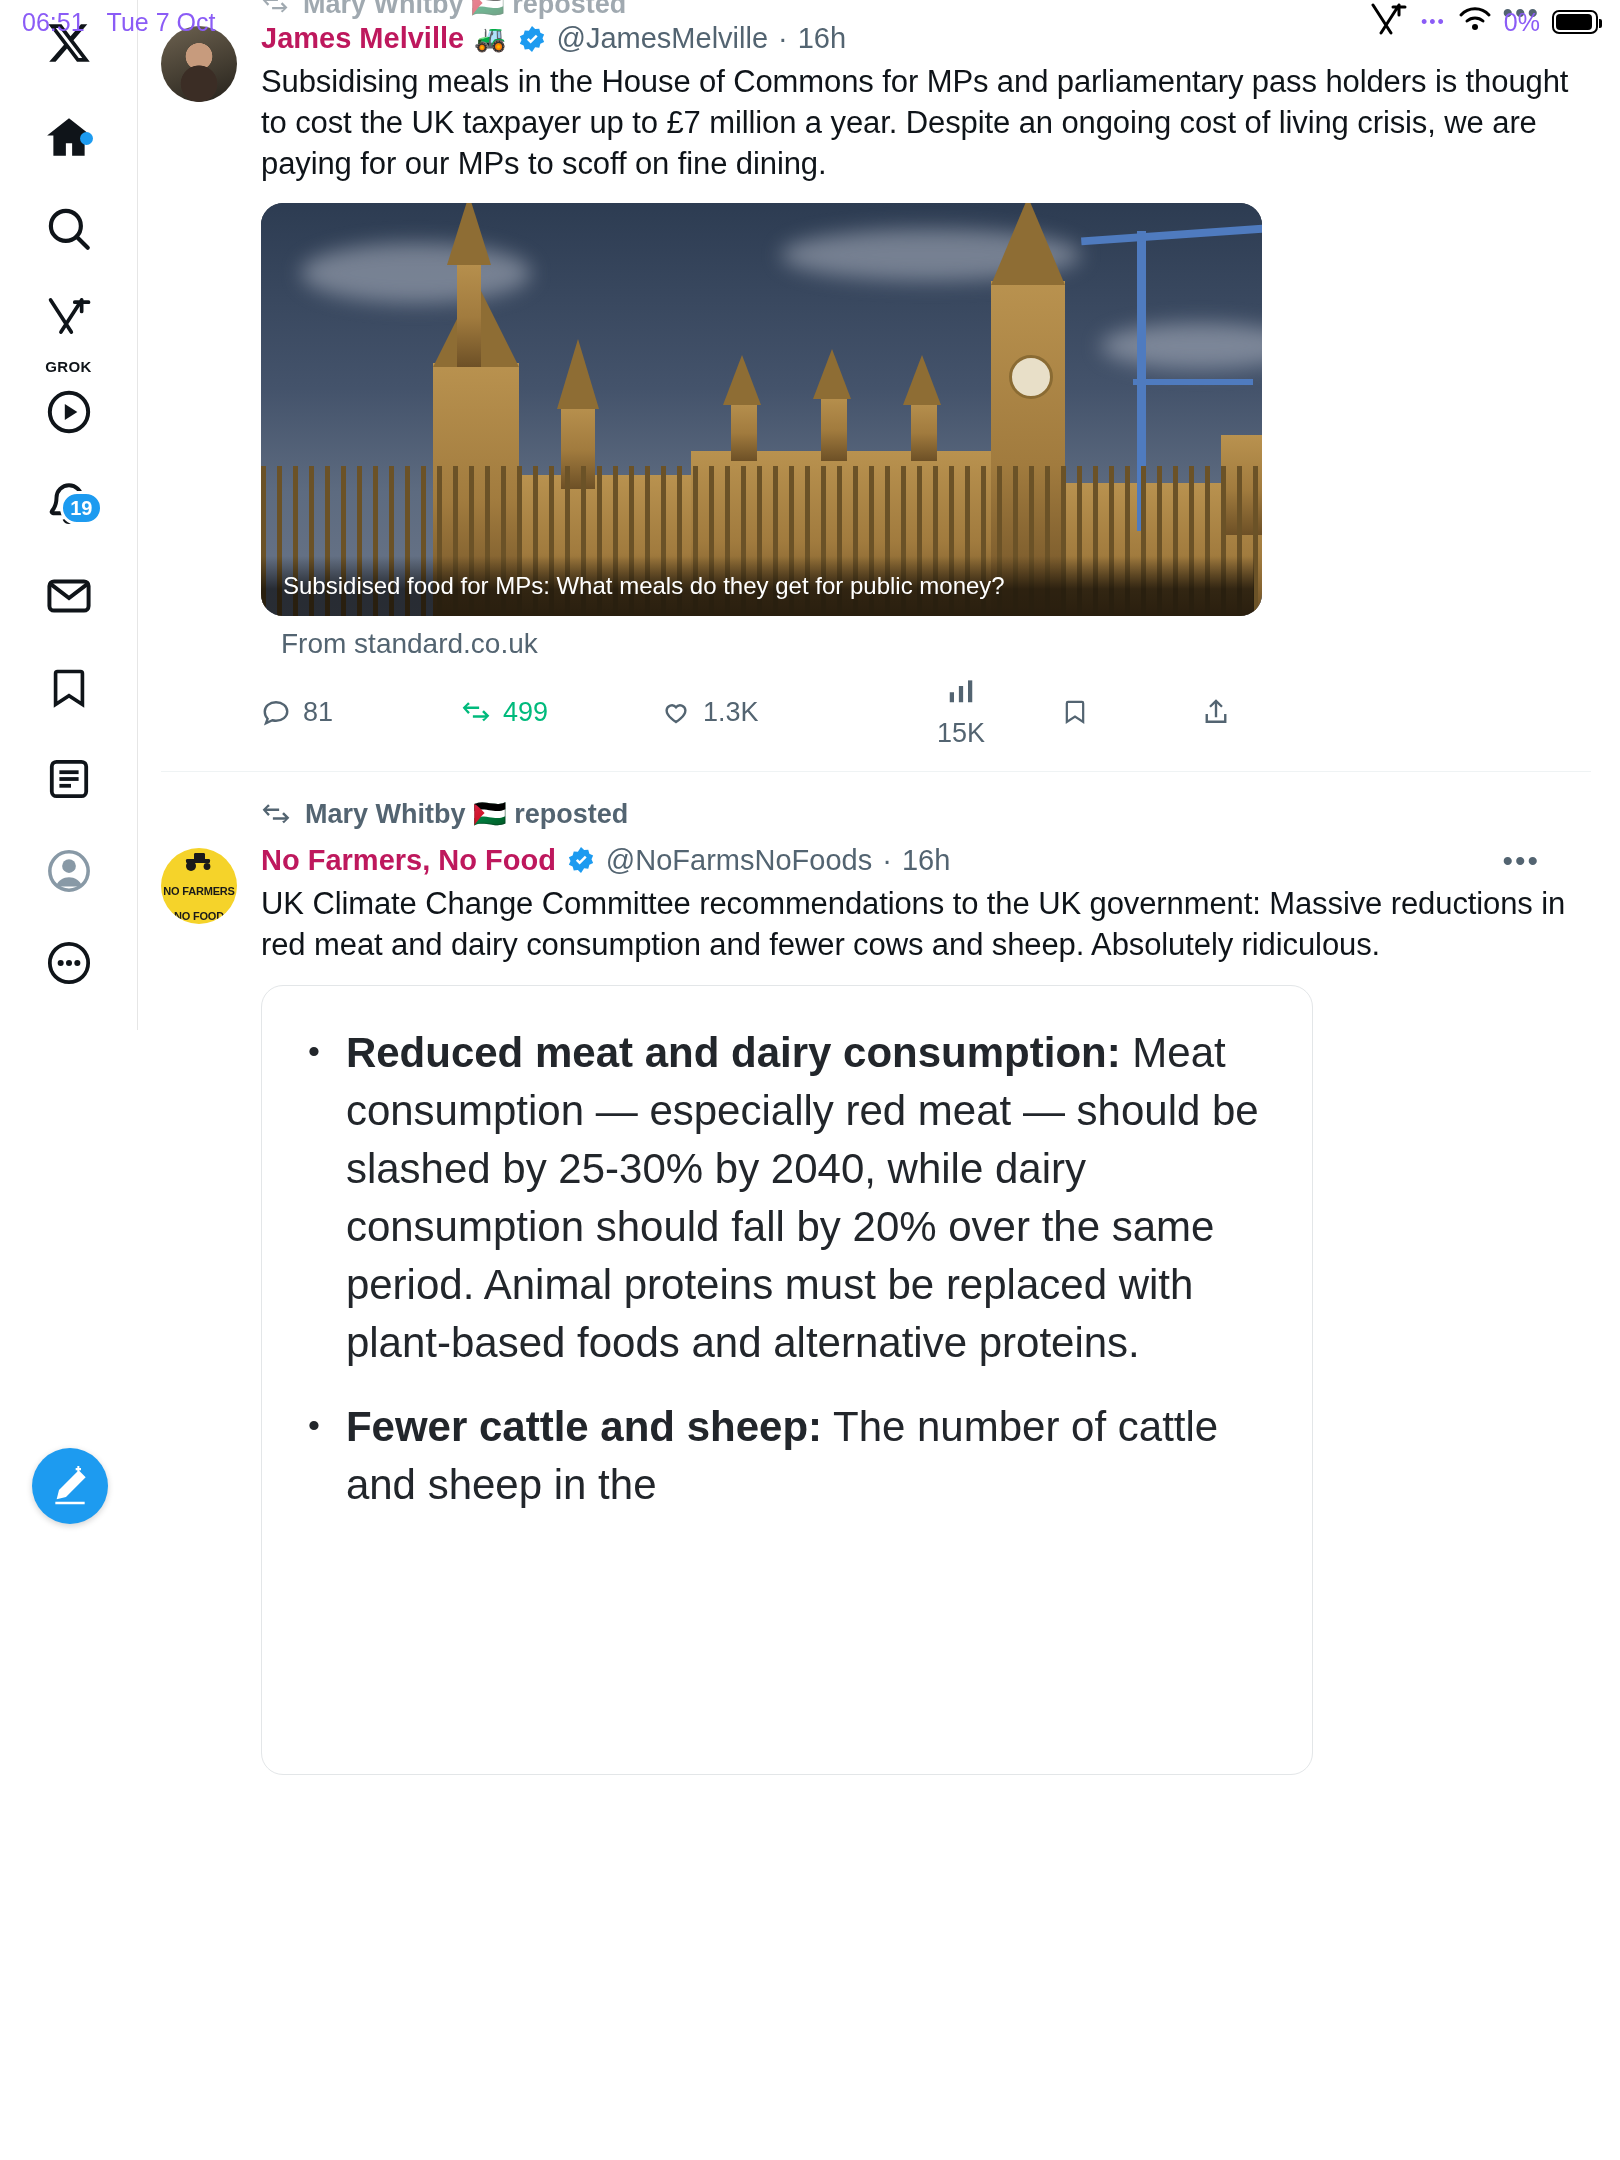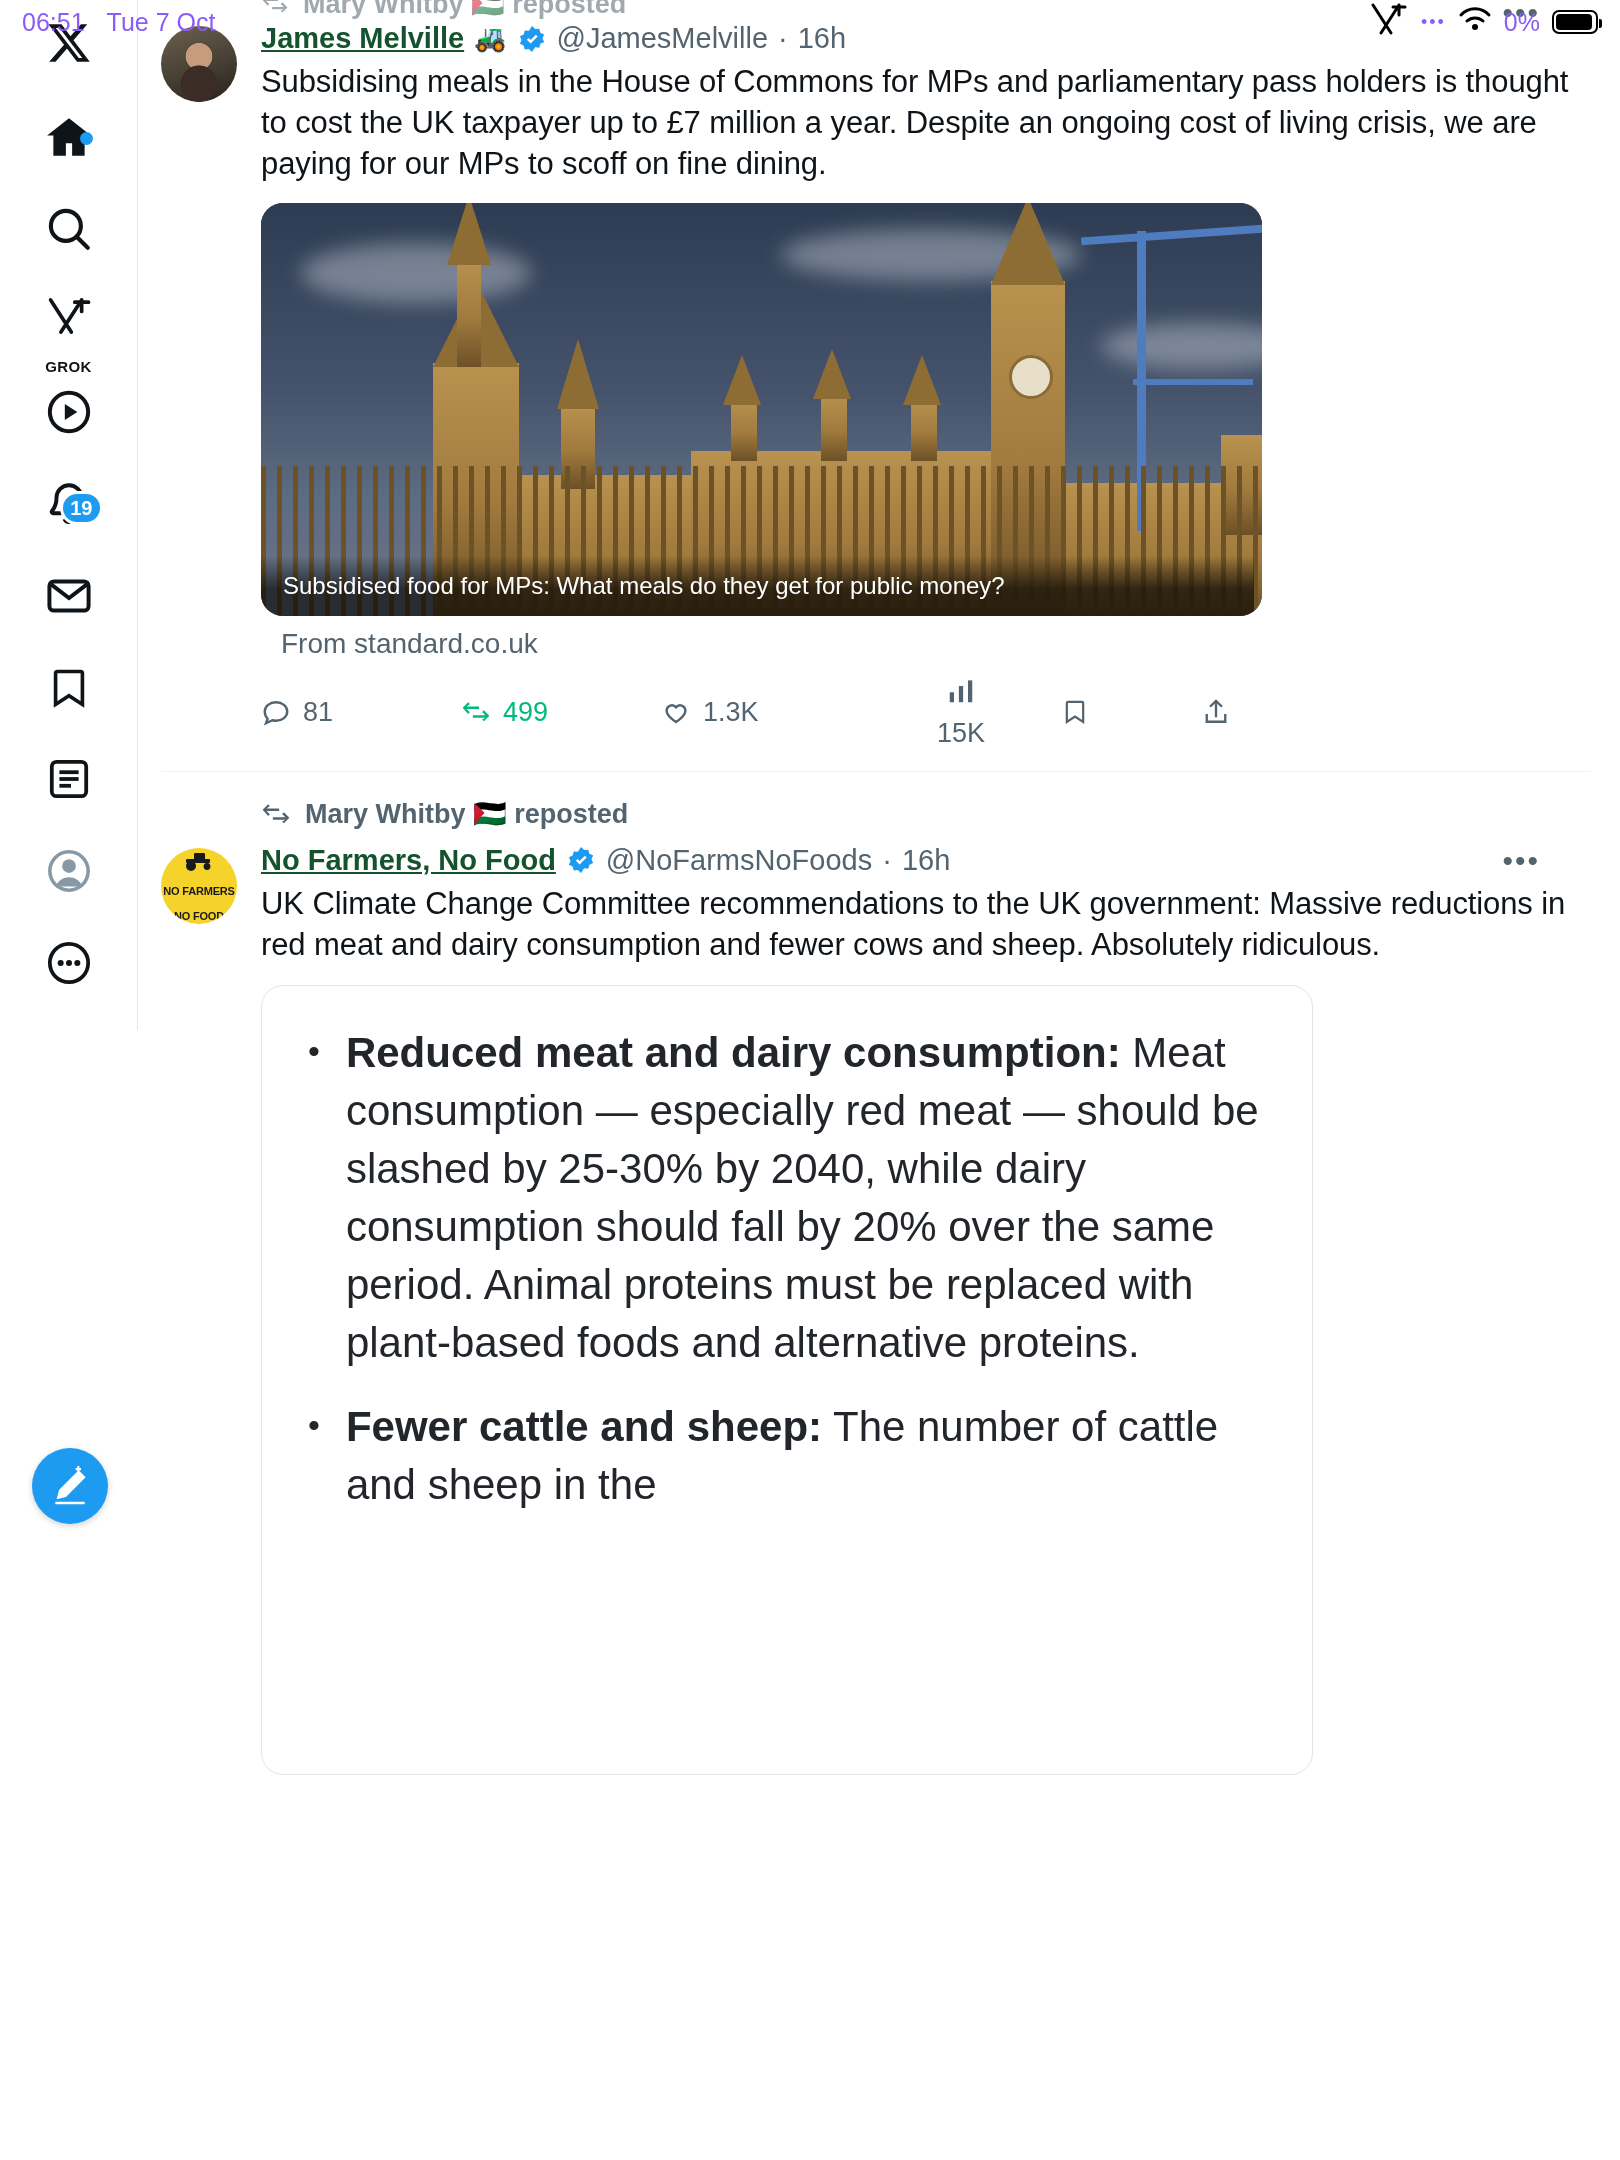--- a/index.html
+++ b/index.html
@@ -180,21 +180,21 @@
   .content-col { flex: 1; min-width: 0; padding-right: 8px; }
 
   .name-row {
     display: flex;
     align-items: center;
     gap: 10px;
     font-size: 29px;
     position: relative;
     padding-top: 2px;
   }
-  .dispname { font-weight: 700; color: #14532d; white-space: nowrap; text-decoration: underline; }
+  .dispname { font-weight: 700; color: #be185d; white-space: nowrap; }
   .handle { color: #536471; white-space: nowrap; }
   .verified {
     width: 30px; height: 30px;
     flex: none;
   }
   .more-dots {
     position: absolute;
     right: 0;
     top: 4px;
     color: #536471;

